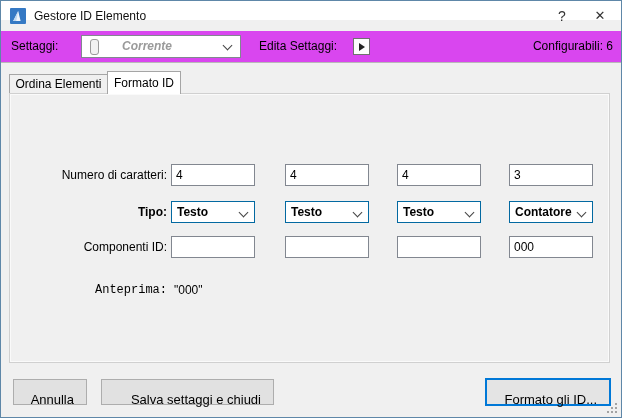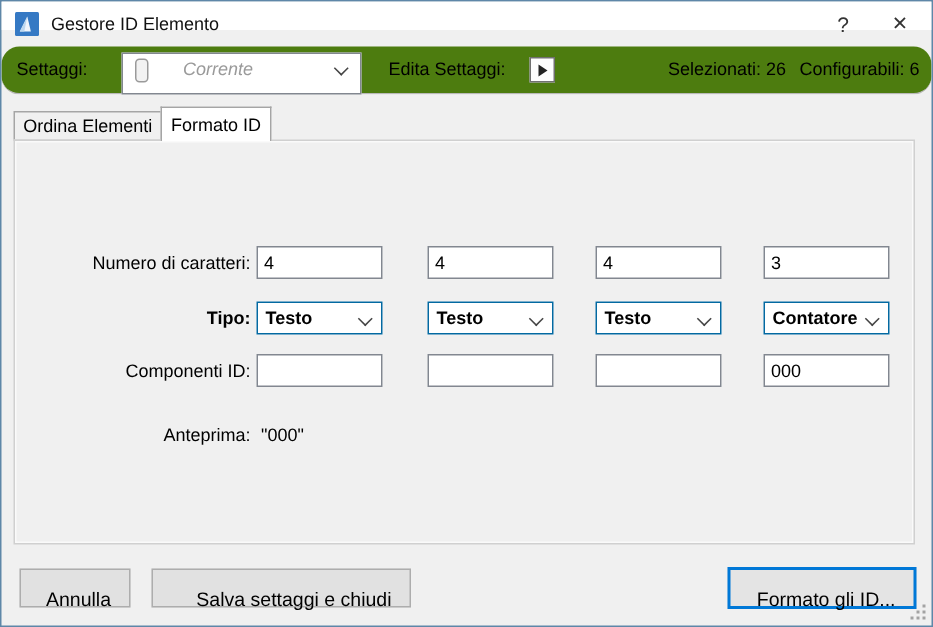--- a/index.html
+++ b/index.html
@@ -11,25 +11,25 @@
   }
   
   .titlebar{position:absolute;left:0;top:0;width:100%;height:19px;background:#ffffff;}
   .app-icon{position:absolute;left:9px;top:7px;width:16px;height:16px;}
   .title-text{position:absolute;left:33px;top:0;line-height:30px;font-size:12px;color:#111;}
   .cap-btn{position:absolute;top:0;width:34px;height:30px;text-align:center;line-height:30px;
     color:#333;cursor:default;}
   .help-btn{right:42px;font-size:14px;}
   .close-btn{right:4px;font-size:13px;}
   
-  .settings-bar{position:absolute;left:0;top:30px;width:100%;height:32px;background:#4d7c0f;
-    border-bottom:1px solid #b9b9b9;box-sizing:border-box;border-radius:12px;}
+  .settings-bar{position:absolute;left:0;top:30px;width:100%;height:32px;background:#d946ef;
+    border-bottom:1px solid #b9b9b9;box-sizing:border-box;}
   .settings-label{position:absolute;left:10px;top:0;line-height:31px;}
-  .combo{position:absolute;left:80px;top:4px;width:160px;height:28px;box-sizing:border-box;
-    background:#fff;border:1px solid #828790;}
+  .combo{position:absolute;left:80px;top:4px;width:160px;height:23px;box-sizing:border-box;
+    background:#fff;border:1px solid #828790;font-weight:bold;}
   .capsule-icon{position:absolute;left:8px;top:3px;width:7px;height:14px;
     border:1px solid #9a9a9a;border-radius:3px;background:#f2f2f2;}
   .combo-value{position:absolute;left:40px;top:0;line-height:21px;font-style:italic;color:#9a9a9a;}
   .chev{display:block;width:6px;height:6px;border-right:1px solid #444;border-bottom:1px solid #444;
     transform:rotate(45deg);}
   .combo .chev{position:absolute;right:9px;top:6px;}
   .edit-label{position:absolute;left:258px;top:0;line-height:31px;}
   .flyout-btn{position:absolute;left:352px;top:7px;width:17px;height:17px;box-sizing:border-box;
     background:#fdfdfd;border:1px solid #707070;padding:0;display:flex;align-items:center;justify-content:center;}
   .flyout-tri{width:0;height:0;border-left:6px solid #222;border-top:4px solid transparent;border-bottom:4px solid transparent;}
@@ -85,21 +85,20 @@
     <span class="settings-label">Settaggi:</span>
     <div class="combo">
       <span class="capsule-icon"></span>
       <span class="combo-value">Corrente</span>
       <span class="chev"></span>
     </div>
     <span class="edit-label">Edita Settaggi:</span>
     <button class="flyout-btn">
       <span class="flyout-tri"></span>
     </button>
-    <span class="sel-count">Selezionati: 26</span>
     <span class="conf-count">Configurabili: 6</span>
   </div>
 
   <div class="tab tab-inactive">Ordina Elementi</div>
   <div class="tab tab-active">Formato ID</div>
 
   <div class="panel">
 
     <div class="frm-label r-chars">Numero di caratteri:</div>
     <input class="frm-input c0 r-chars" value="4" style="">
@@ -124,21 +123,21 @@
       <span>Contatore</span>
       <span class="chev"></span>
     </div>
 
     <div class="frm-label r-comps">Componenti ID:</div>
     <input class="frm-input c0 r-comps" value="" style="">
     <input class="frm-input c1 r-comps" value="" style="">
     <input class="frm-input c2 r-comps" value="" style="">
     <input class="frm-input c3 r-comps" value="000" style="">
 
-    <div class="frm-label r-prev" style="line-height:16px;">Anteprima:</div>
+    <div class="frm-label r-prev" style="line-height:16px;font-family:Liberation Mono, monospace;">Anteprima:</div>
     <div class="preview-value c0 r-prev" style="left:164px;">"000"</div>
   </div>
 
   <button class="btn btn-cancel">Annulla</button>
   <button class="btn btn-save">Salva settaggi e chiudi</button>
   <button class="btn btn-change">Formato gli ID...</button>
 
   <div class="grip"></div>
 </div>
 

